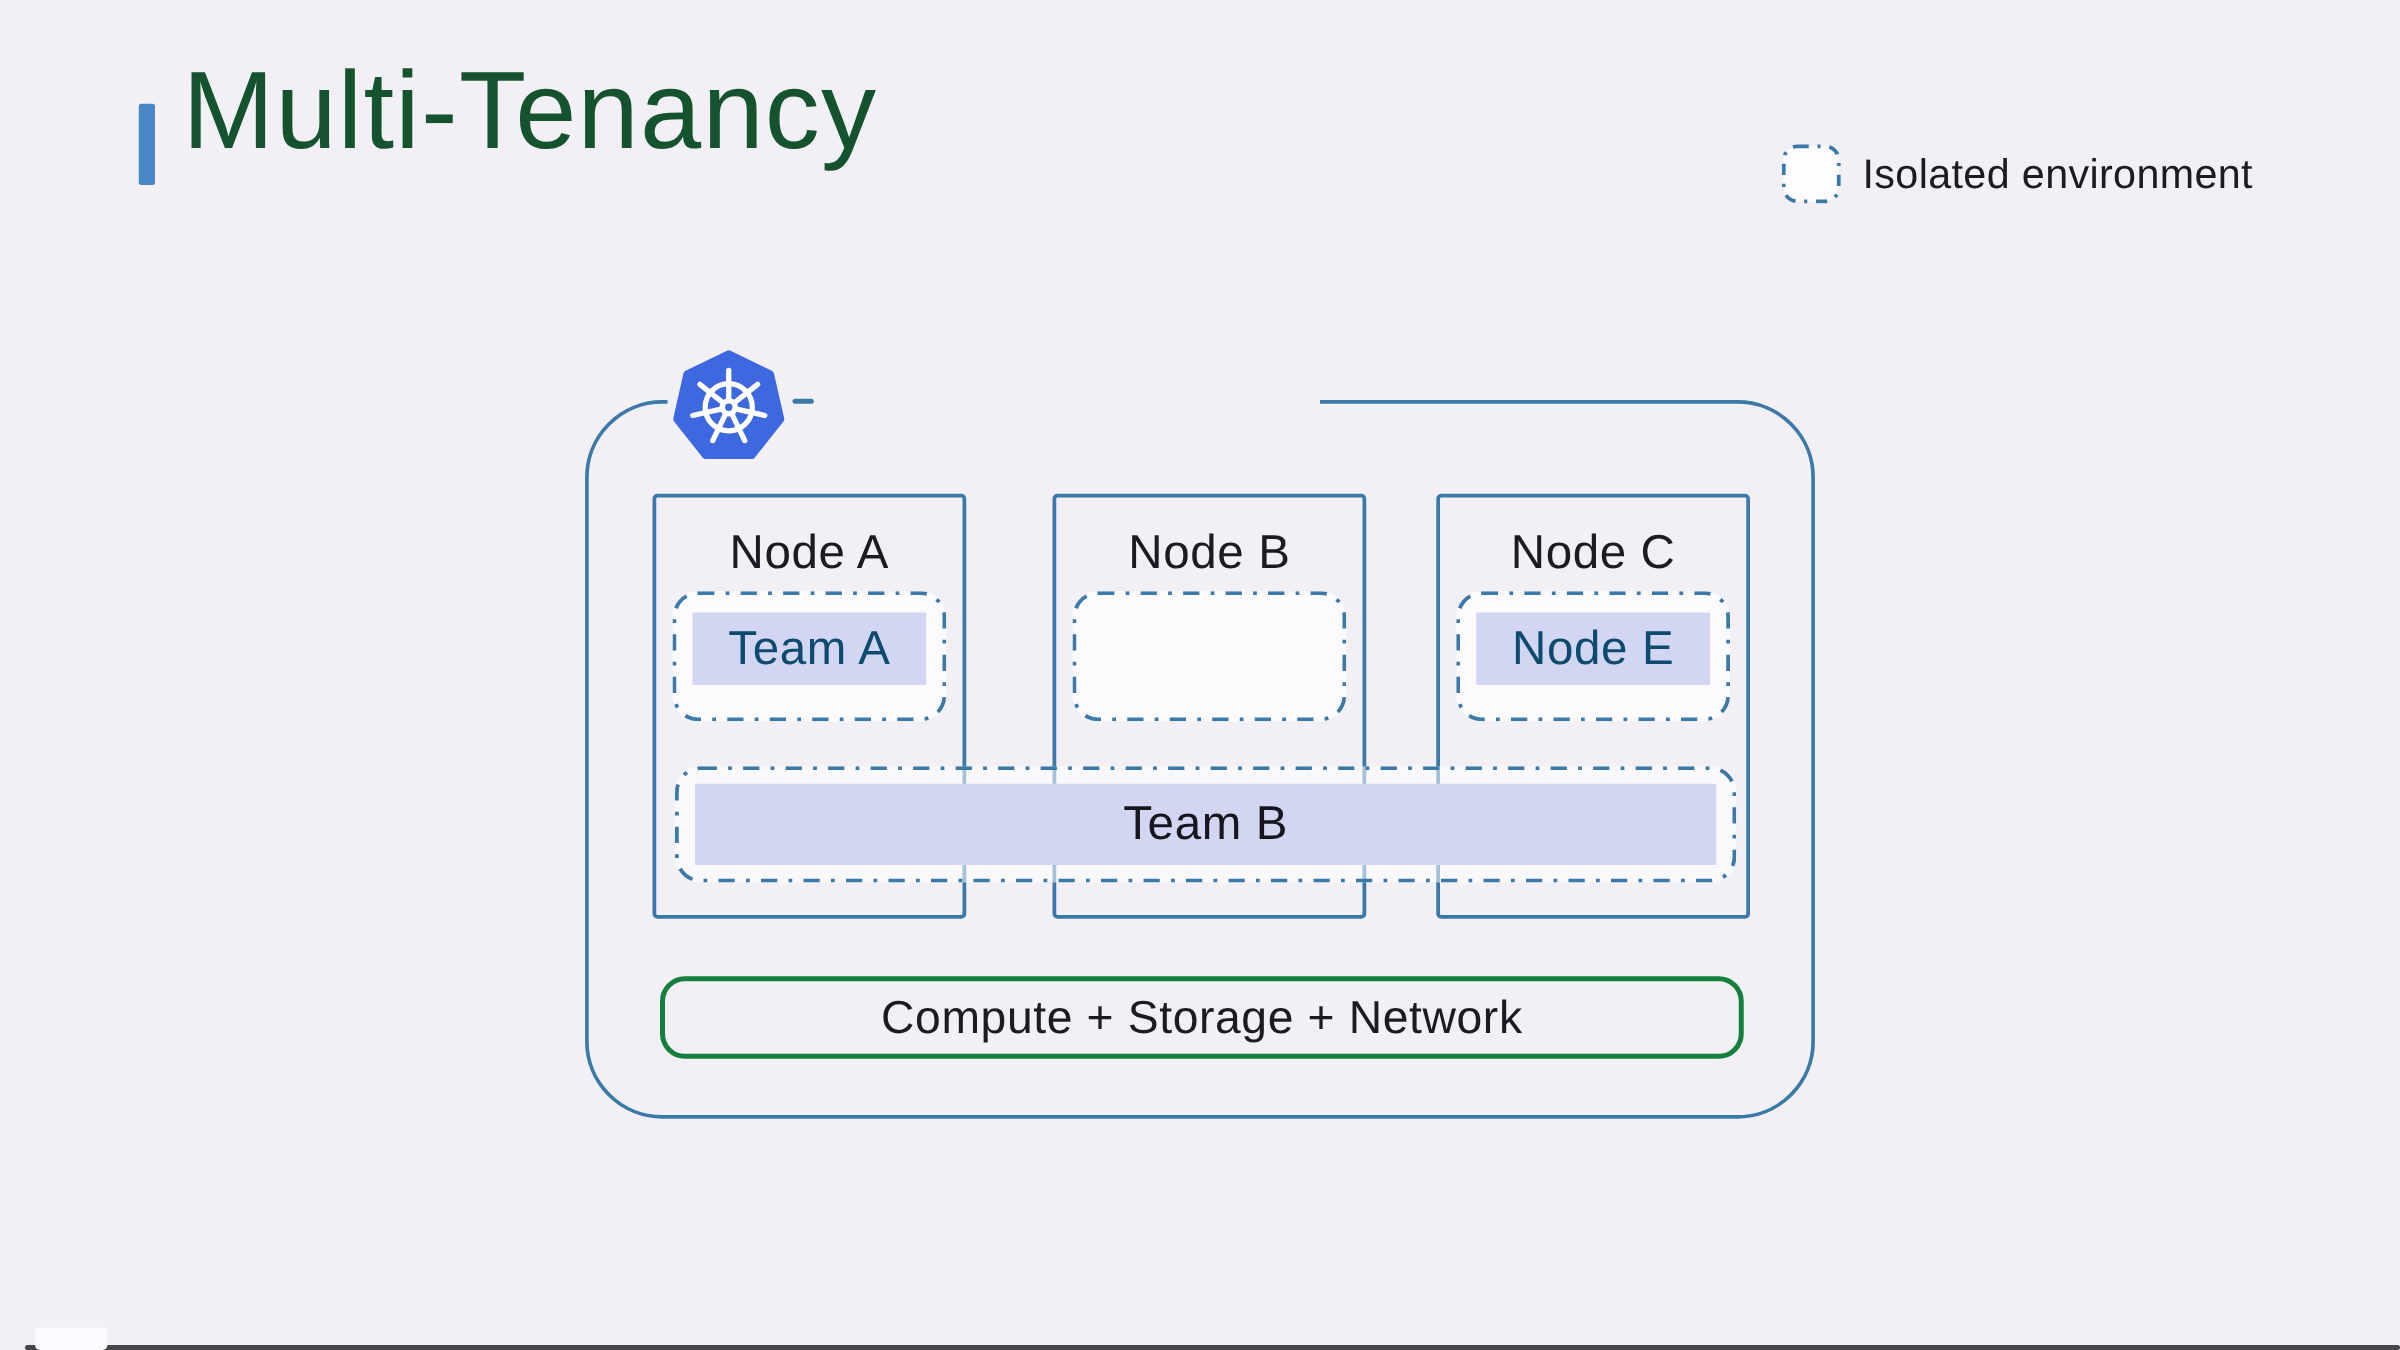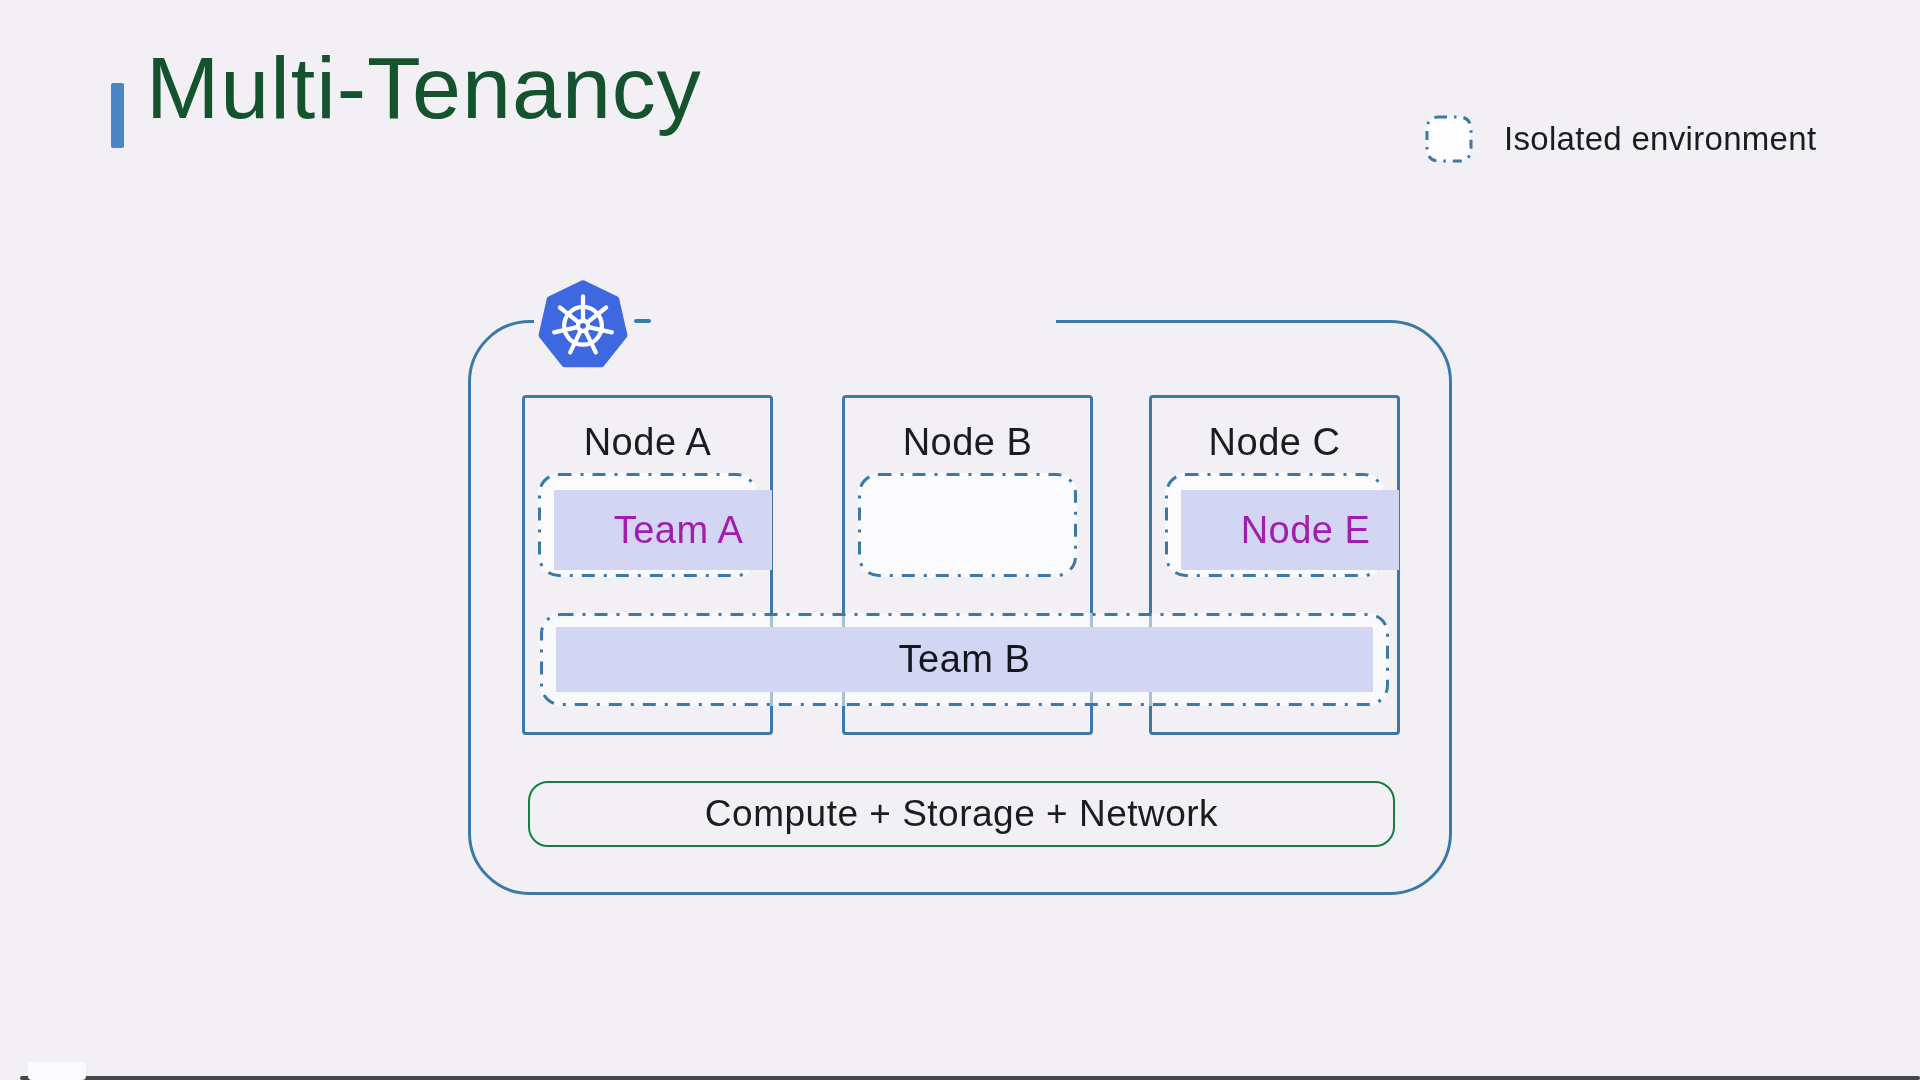--- a/index.html
+++ b/index.html
@@ -25,21 +25,21 @@
   .page-title{
     left:146px;top:44px;
     font-size:88px;line-height:88px;font-weight:400;
     letter-spacing:1px;color:#14532d;white-space:nowrap;
   }
 
   
   .legend{left:1425px;top:115px;height:48px;display:flex;align-items:center;}
   .legend-icon{width:48px;height:48px;display:block;}
   .legend-label{
-    margin-left:31px;font-size:33px;color:var(--ink);
+    margin-left:17px;font-size:33px;color:var(--ink);
     letter-spacing:0.3px;white-space:nowrap;
   }
 
   
   .cluster{
     left:468px;top:320px;width:984px;height:575px;
     border:3px solid var(--blue);border-radius:62px;
     box-sizing:border-box;
   }
   .cluster-top-cover{
@@ -70,43 +70,43 @@
     font-size:38px;color:var(--ink);letter-spacing:0.5px;
   }
 
   
   .team-box{
     position:absolute;left:13px;top:75px;width:219px;height:104px;
     background:rgba(255,255,255,0.65);border-radius:20px;
   }
   .team-box svg{position:absolute;left:0;top:0;}
   .team-fill{
-    position:absolute;left:16px;top:17px;width:187px;height:80px;
+    position:absolute;left:16px;top:17px;width:187px;height:58px;
     background:var(--lav);
     display:flex;align-items:center;justify-content:center;
-    font-size:38px;color:#a21caf;letter-spacing:0.5px;padding-left:31px;
+    font-size:38px;color:#0c4a6e;letter-spacing:0.5px;
   }
 
   
   .team-band{
     position:absolute;left:69px;top:290px;width:849px;height:93px;
     background:rgba(255,255,255,0.55);border-radius:20px;z-index:2;
   }
   .team-band svg{position:absolute;left:0;top:0;}
   .team-band-fill{
     position:absolute;left:16px;top:14px;width:817px;height:65px;
     background:var(--lav);
     display:flex;align-items:center;justify-content:center;
     font-size:38px;color:#16161e;letter-spacing:0.5px;
   }
 
   
   .infra{
     position:absolute;left:57px;top:458px;width:867px;height:66px;
-    border:2px solid #15803d;border-radius:20px;box-sizing:border-box;
+    border:4px solid #15803d;border-radius:20px;box-sizing:border-box;
     display:flex;align-items:center;justify-content:center;
     font-size:37px;color:var(--ink);letter-spacing:0.5px;
   }
 
   
   .bottom-line{left:20px;top:1076px;width:1900px;height:4px;background:#45454b;border-radius:2px;}
   .bottom-chip{left:28px;top:1062px;width:58px;height:18px;background:#fbfafe;border-radius:4px;z-index:4;}
 </style>
 </head>
 <body>

